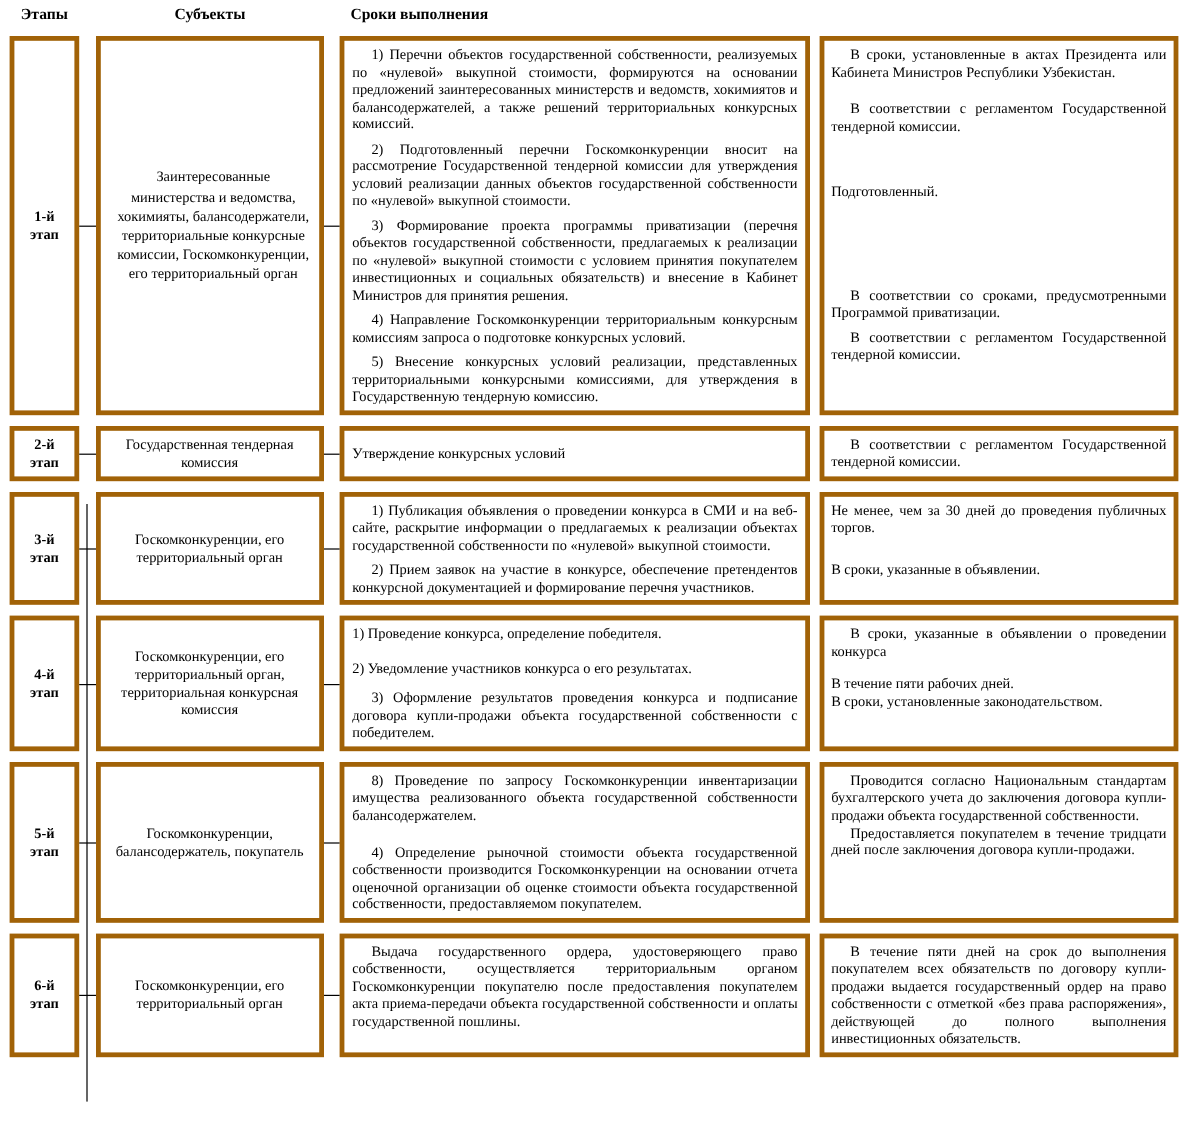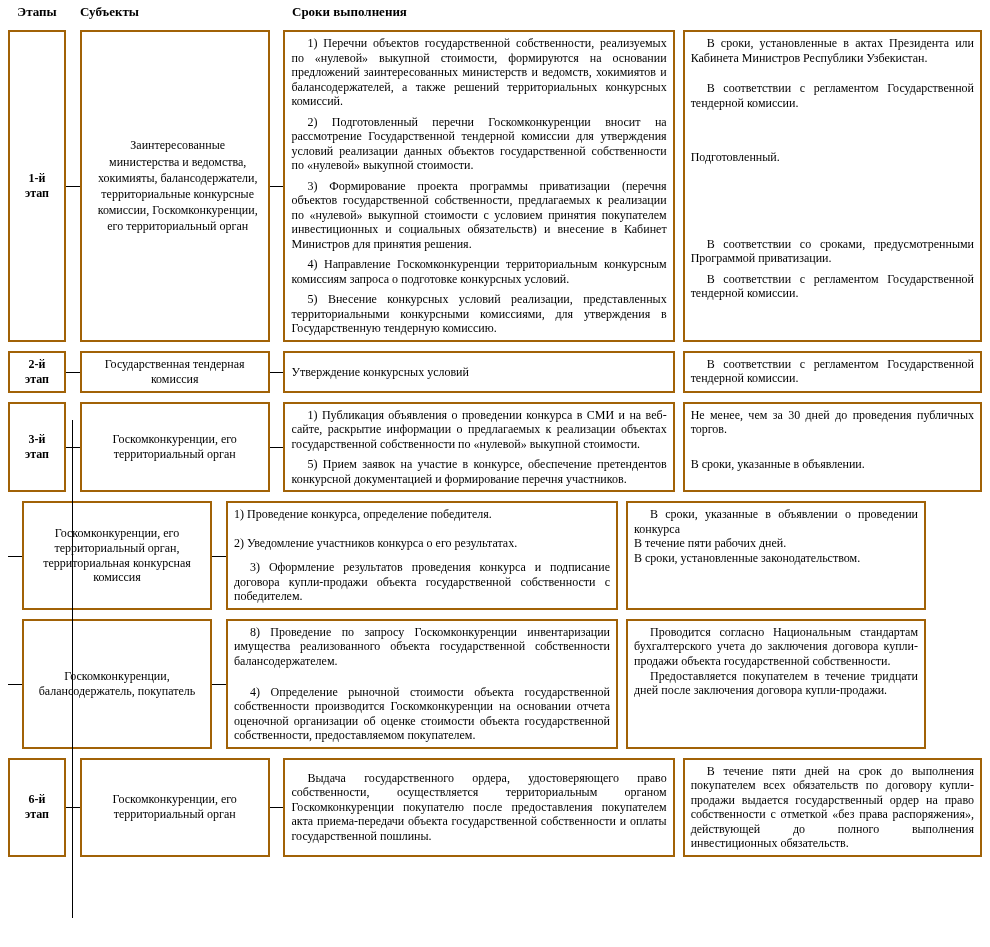--- a/index.html
+++ b/index.html
@@ -22,35 +22,35 @@
     padding: 4px 8px 0 8px;
   }
   .headers {
     display: flex;
     align-items: flex-start;
     height: 26px;
     font-weight: bold;
     font-size: 13px;
   }
   .h-stage   { width: 58px;  text-align: center; }
-  .h-subject { width: 190px; text-align: left; }
+  .h-subject { width: 190px; text-align: center; }
   .h-events  { width: 392px; text-align: center; }
   .h-terms   { width: 300px; }
   .gap-a { width: 14px; }
   .gap-b { width: 14px; }
   .gap-c { width: 8px; }
 
   .row {
     display: flex;
     align-items: stretch;
     margin-bottom: 9px;
     position: relative;
   }
   .cell {
-    border: 2px solid #a16207;
+    border: 4px solid #a16207;
     box-sizing: border-box;
     padding: 4px 6px;
     background: #fff;
   }
   .stage {
     width: 58px;
     display: flex;
     align-items: center;
     justify-content: center;
     font-weight: bold;
@@ -181,58 +181,60 @@
       </div>
     <div class="cell subject">
       <span>Госкомконкуренции,
 его территориальный орган</span>
     </div>
     <div class="spacer-b">
         <div class="line-mid"></div>
       </div>
     <div class="cell events">
       <p class="indent">1) Публикация объявления о проведении конкурса в СМИ и на веб-сайте, раскрытие информации о предлагаемых к реализации объектах государственной собственности по «нулевой» выкупной стоимости.</p>
-      <p class="indent">5) Прием заявок на участие в конкурсе, обеспечение претендентов конкурсной документацией и формирование перечня участников.</p>
+      <p class="indent">2) Прием заявок на участие в конкурсе, обеспечение претендентов конкурсной документацией и формирование перечня участников.</p>
     </div>
     <div class="spacer-c"></div>
     <div class="cell terms">
       <p>Не менее, чем за 30 дней до проведения публичных торгов.</p>
       <p style="height:14px;margin:0"></p>
       <p>В сроки, указанные в объявлении.</p>
     </div>
   </div>
 
   <div class="row">
+    <div class="cell stage">4-й этап</div>
     <div class="spacer-a">
         <div class="line-mid"></div>
       </div>
     <div class="cell subject">
       <span>Госкомконкуренции,
 его территориальный орган,
 территориальная конкурсная комиссия</span>
     </div>
     <div class="spacer-b">
         <div class="line-mid"></div>
       </div>
     <div class="cell events">
       <p>1) Проведение конкурса, определение победителя.</p>
       <p style="height:8px;margin:0"></p>
       <p>2) Уведомление участников конкурса о его результатах.</p>
       <p style="height:4px;margin:0"></p>
       <p class="indent">3) Оформление результатов проведения конкурса и подписание договора купли-продажи объекта государственной собственности с победителем.</p>
     </div>
     <div class="spacer-c"></div>
     <div class="cell terms">
-      <p class="indent" style="margin-bottom:0">В сроки, указанные в объявлении о проведении конкурса</p>
+      <p class="indent" style="margin-bottom:12px">В сроки, указанные в объявлении о проведении конкурса</p>
       <p style="margin-bottom:0">В течение пяти рабочих дней.</p>
       <p>В сроки, установленные законодательством.</p>
     </div>
   </div>
 
   <div class="row">
+    <div class="cell stage">5-й этап</div>
     <div class="spacer-a">
         <div class="line-mid"></div>
       </div>
     <div class="cell subject">
       <span>Госкомконкуренции, балансодержатель, покупатель</span>
     </div>
     <div class="spacer-b">
         <div class="line-mid"></div>
       </div>
     <div class="cell events">
@@ -252,21 +254,21 @@
     <div class="spacer-a">
         <div class="line-mid"></div>
       </div>
     <div class="cell subject">
       <span>Госкомконкуренции,
 его территориальный орган</span>
     </div>
     <div class="spacer-b">
         <div class="line-mid"></div>
       </div>
-    <div class="cell events" style="display:flex;align-items:center;font-family:Liberation Serif, serif;">
+    <div class="cell events" style="display:flex;font-family:Liberation Serif, serif;">
       <p class="indent">Выдача государственного ордера, удостоверяющего право собственности, осуществляется территориальным органом Госкомконкуренции покупателю после предоставления покупателем акта приема-передачи объекта государственной собственности и оплаты государственной пошлины.</p>
     </div>
     <div class="spacer-c"></div>
     <div class="cell terms" style="display:flex;align-items:center;">
       <p class="indent">В течение пяти дней на срок до выполнения покупателем всех обязательств по договору купли-продажи выдается государственный ордер на право собственности с отметкой «без права распоряжения», действующей до полного выполнения инвестиционных обязательств.</p>
     </div>
   </div>
 
   <div class="conn conn-v" style="left:72px; top:420px; height:498px;"></div>
 

